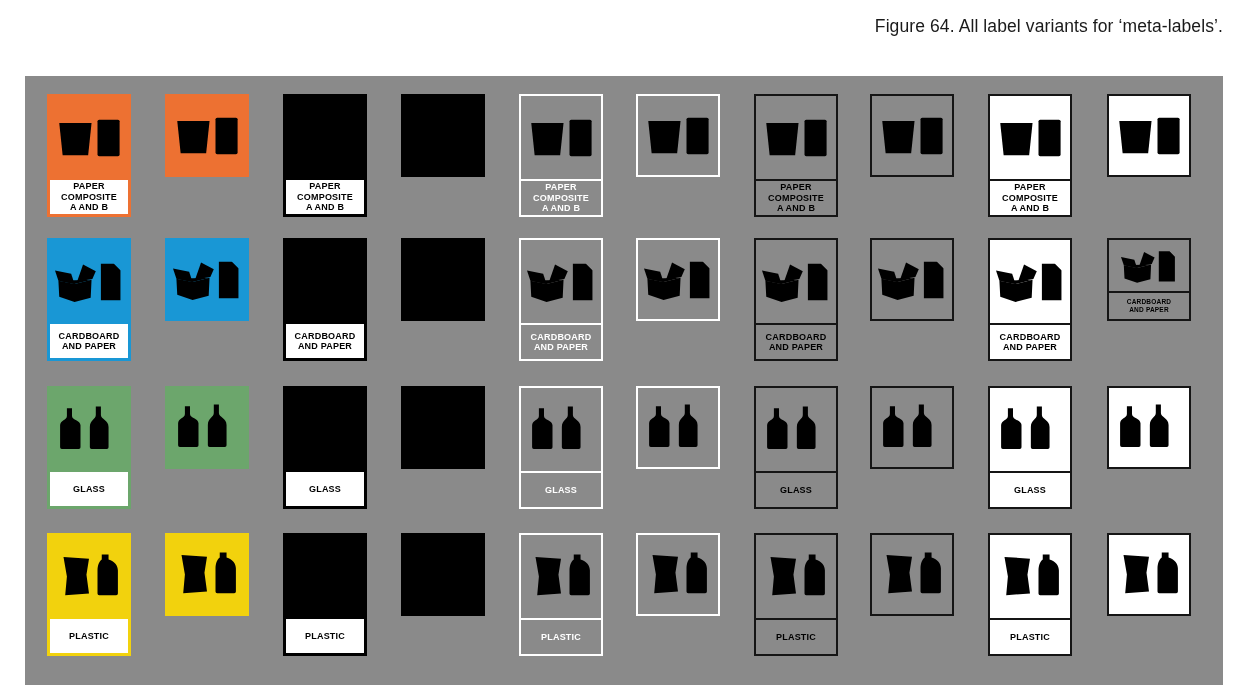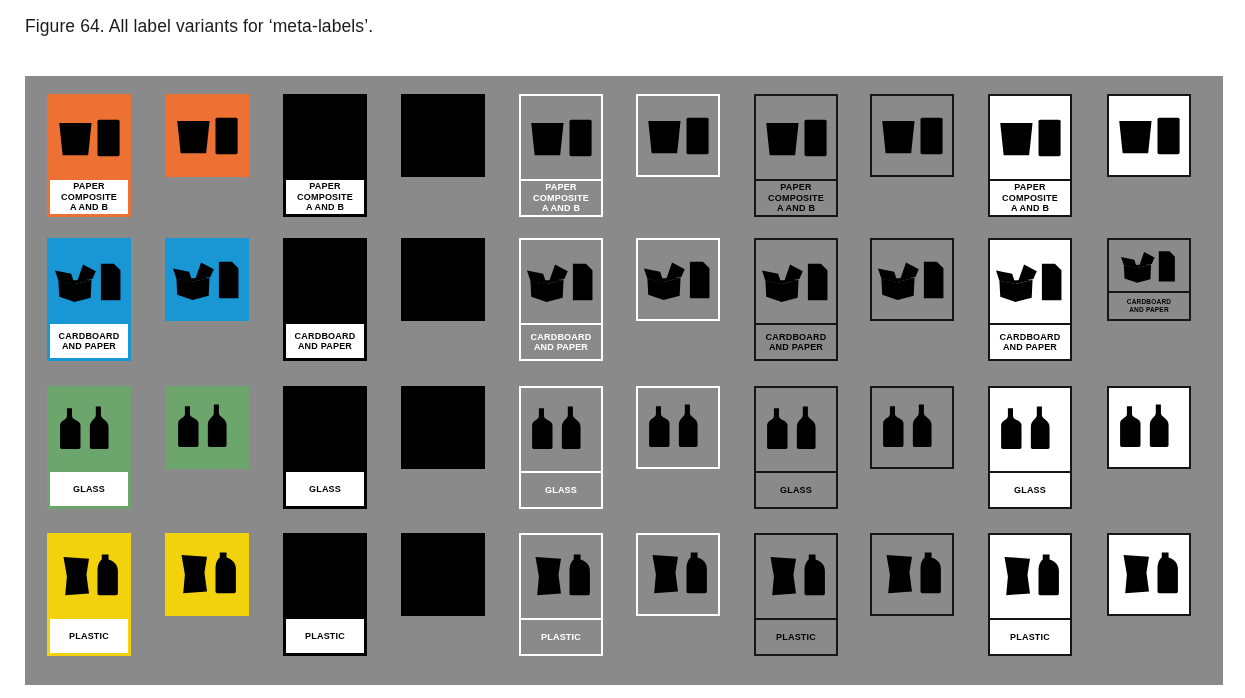--- a/index.html
+++ b/index.html
@@ -2,21 +2,21 @@
 <html><head>
 <meta charset="utf-8">
 <style>
   html,body{margin:0;padding:0;}
   body{
     width:1245px;height:698px;position:relative;background:#ffffff;
     font-family:"Liberation Sans", sans-serif;overflow:hidden;
   }
   .caption{
     position:absolute;top:16px;left:25px;width:1198px;
-    text-align:left;font-size:17.5px;color:#1a1a1a;letter-spacing:.1px;
+    text-align:right;font-size:17.5px;color:#1a1a1a;letter-spacing:.1px;
   }
   .panel{
     position:absolute;left:25px;top:76px;width:1198px;height:609px;
     background:#8a8a8a;
   }
   .cell{position:absolute;box-sizing:border-box;display:flex;flex-direction:column;}
   .icons{flex:1 1 auto;min-height:0;display:flex;align-items:center;justify-content:center;}
   .icon{width:68px;height:51px;display:block;}
   .band{
     display:flex;flex-direction:column;align-items:center;justify-content:center;

